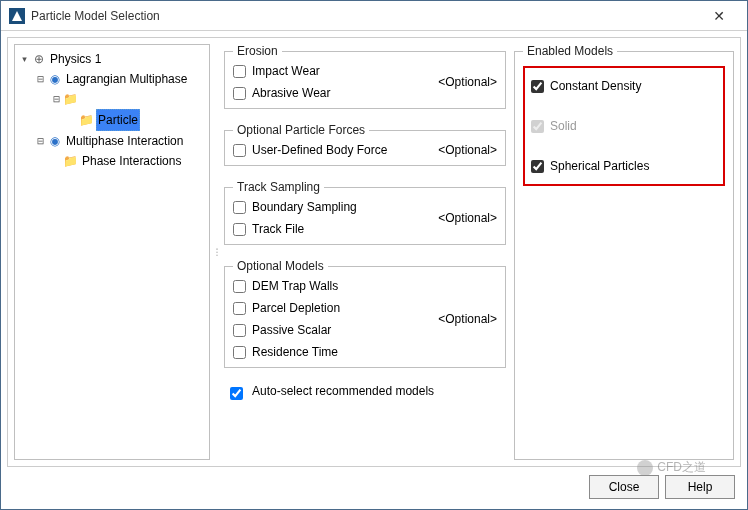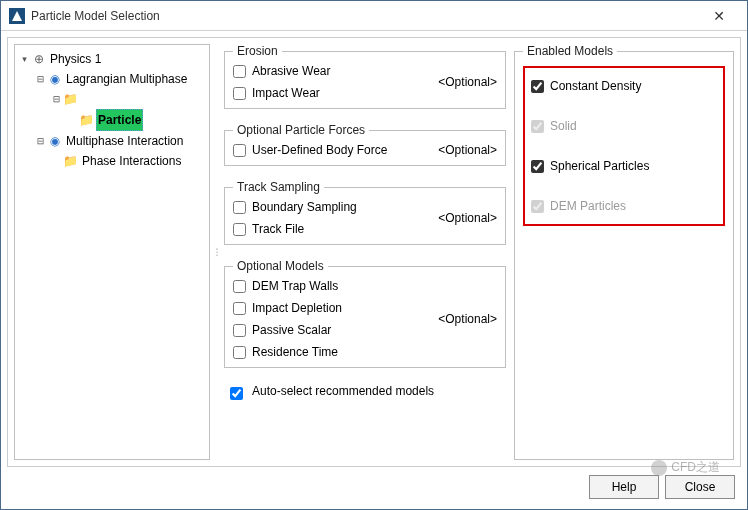--- a/index.html
+++ b/index.html
@@ -13,21 +13,21 @@
   .content { flex: 1; display: flex; flex-direction: column; padding: 6px; gap: 6px; }
   .panels { flex: 1; display: flex; gap: 4px; border: 1px solid #ccc; padding: 6px; }
   .tree-panel { width: 196px; border: 1px solid #bfbfbf; background: #fff; padding: 4px 2px; overflow: hidden; }
   .tree ul { list-style: none; margin: 0; padding-left: 16px; }
   .tree > ul { padding-left: 2px; }
   .tree li { white-space: nowrap; line-height: 20px; }
   .tree .row { display: flex; align-items: center; gap: 2px; }
   .tree .exp { width: 11px; height: 11px; display: inline-flex; align-items: center; justify-content: center; color: #555; font-size: 9px; cursor: pointer; }
   .tree .icon { width: 14px; display: inline-flex; justify-content: center; }
   .tree .lbl { padding: 0 2px; }
-  .tree .selected .lbl { background: #22c55e; border: 1px dotted #5a9bd5; padding: 0 1px; font-weight: bold; }
+  .tree .selected .lbl { background: #3b82f6; border: 1px dotted #5a9bd5; padding: 0 1px; }
   .folder-icon { color: #d7a13b; }
   .target-icon { color: #2a70c8; }
   .globe-icon { color: #666; }
 
   .splitter { width: 6px; display: flex; align-items: center; justify-content: center; cursor: col-resize; }
   .splitter .dots { color: #888; font-size: 9px; line-height: 4px; letter-spacing: 0; }
 
   .mid-col { flex: 1; display: flex; flex-direction: column; gap: 14px; overflow-y: auto; padding-right: 4px; }
   .right-col { width: 220px; }
 
@@ -42,21 +42,21 @@
   .chk.disabled { color: #9a9a9a; }
   .chk.disabled input { accent-color: #bbb; }
 
   .auto-row { display: flex; align-items: flex-start; gap: 6px; padding: 2px 2px 0 2px; }
 
   .enabled-box { border: 2px solid #d80000; padding: 11px 6px; display: flex; flex-direction: column; gap: 26px; margin-top: 2px; }
 
   .button-row { display: flex; justify-content: flex-end; gap: 6px; padding: 2px 6px 4px 0; }
   .btn { min-width: 70px; height: 24px; border: 1px solid #8a8a8a; background: #f3f3f3; display: flex; align-items: center; justify-content: center; cursor: pointer; position: relative; }
 
-  .watermark { position: absolute; right: 28px; bottom: 34px; color: rgba(120,120,120,0.55); font-size: 14px; pointer-events: none; display:flex; align-items:flex-end; gap:4px;}
+  .watermark { position: absolute; right: 42px; bottom: 34px; color: rgba(120,120,120,0.55); font-size: 14px; pointer-events: none; display:flex; align-items:flex-end; gap:4px;}
   .watermark .wm-icon { width:16px; height:16px; border-radius:50%; background: rgba(140,140,140,0.4); display:inline-block;}
 </style>
 </head>
 <body>
 
 <div class="window">
   <div class="titlebar">
     <span class="app-icon">
       <svg viewBox="0 0 10 10">
           <polygon points="0,10 5,0 10,10" fill="#fff"></polygon>
@@ -128,26 +128,26 @@
         </div>
 
       <div class="mid-col">
 
         <fieldset class="group">
           <legend>Erosion</legend>
           <div class="group-row">
             <div class="group-items">
               <label class="chk">
                   <input type="checkbox" style="">
+                  <span>Impact Wear</span>
+                </label>
+              <label class="chk">
+                  <input type="checkbox" style="">
                   <span>Abrasive Wear</span>
                 </label>
-              <label class="chk">
-                  <input type="checkbox" style="">
-                  <span>Impact Wear</span>
-                </label>
             </div>
             <span class="opt-tag">&lt;Optional&gt;</span>
           </div>
         </fieldset>
 
         <fieldset class="group">
           <legend>Optional Particle Forces</legend>
           <div class="group-row">
             <div class="group-items">
               <label class="chk">
@@ -179,21 +179,21 @@
         <fieldset class="group">
           <legend>Optional Models</legend>
           <div class="group-row">
             <div class="group-items">
               <label class="chk">
                   <input type="checkbox" style="">
                   <span>DEM Trap Walls</span>
                 </label>
               <label class="chk">
                   <input type="checkbox" style="">
-                  <span>Impact Depletion</span>
+                  <span>Parcel Depletion</span>
                 </label>
               <label class="chk">
                   <input type="checkbox" style="">
                   <span>Passive Scalar</span>
                 </label>
               <label class="chk">
                   <input type="checkbox" style="">
                   <span>Residence Time</span>
                 </label>
             </div>
@@ -216,36 +216,32 @@
                 <span>Constant Density</span>
               </label>
             <label class="chk disabled">
                 <input type="checkbox" checked="" disabled="" style="">
                 <span>Solid</span>
               </label>
             <label class="chk">
                 <input type="checkbox" checked="" style="">
                 <span>Spherical Particles</span>
               </label>
-            <label class="chk disabled">
-                <input type="checkbox" checked="" disabled="" style="">
-                <span>DEM Particles</span>
-              </label>
           </div>
         </fieldset>
       </div>
 
     </div>
 
     <div class="button-row">
       <div class="btn">
-          <span>Help</span>
+          <span>Close</span>
         </div>
       <div class="btn">
-          <span>Close</span>
+          <span>Help</span>
         </div>
     </div>
   </div>
 
   <div class="watermark">
     <span class="wm-icon"></span>
     <span>CFD之道</span>
   </div>
 </div>
 

